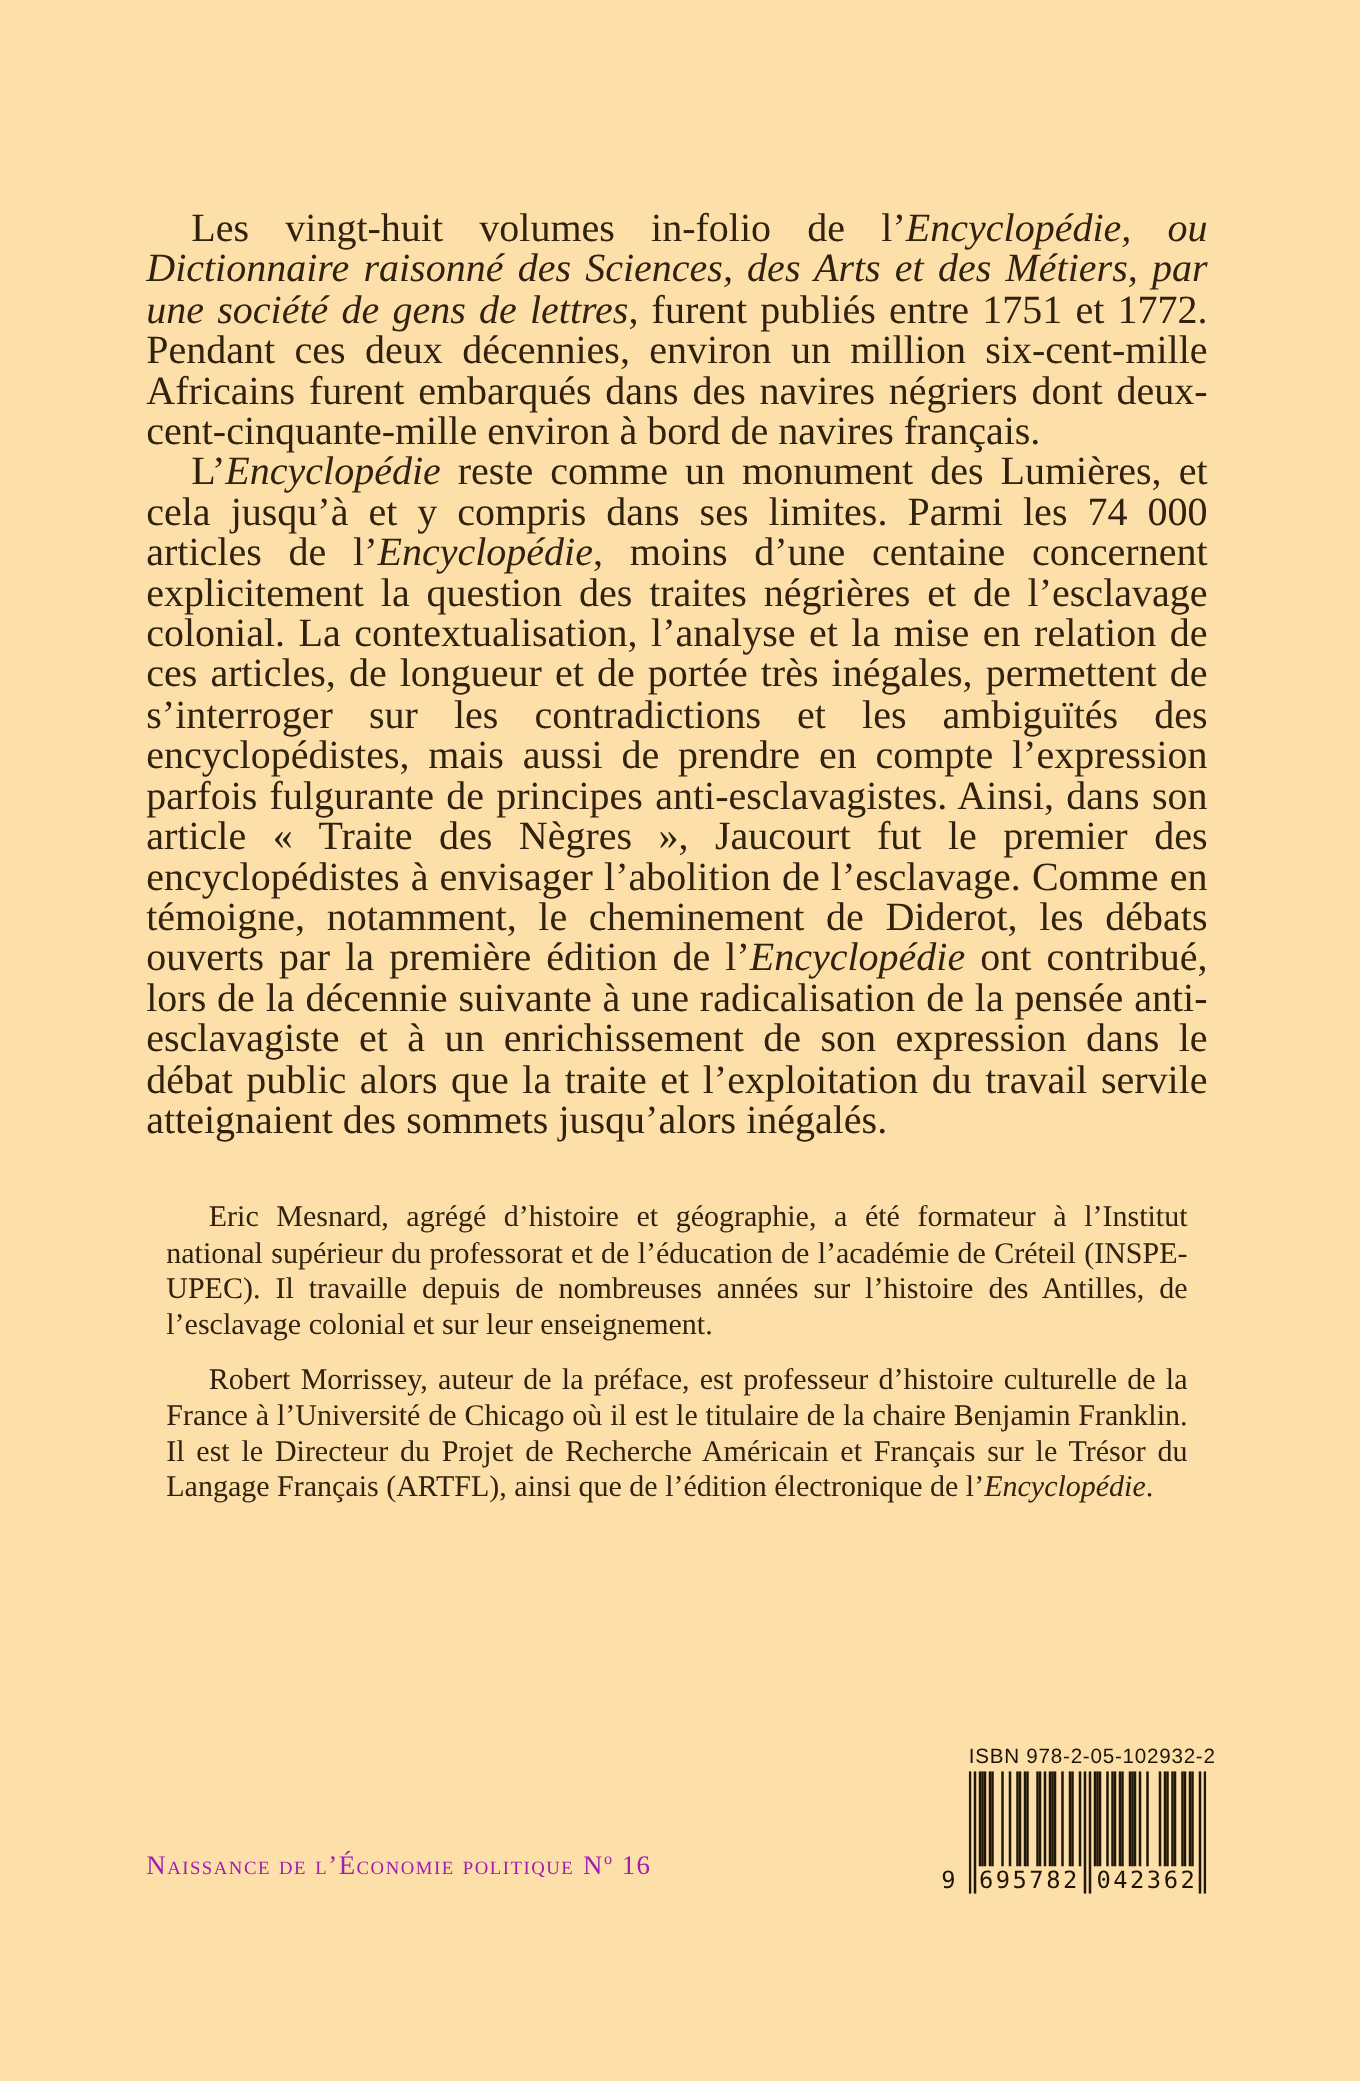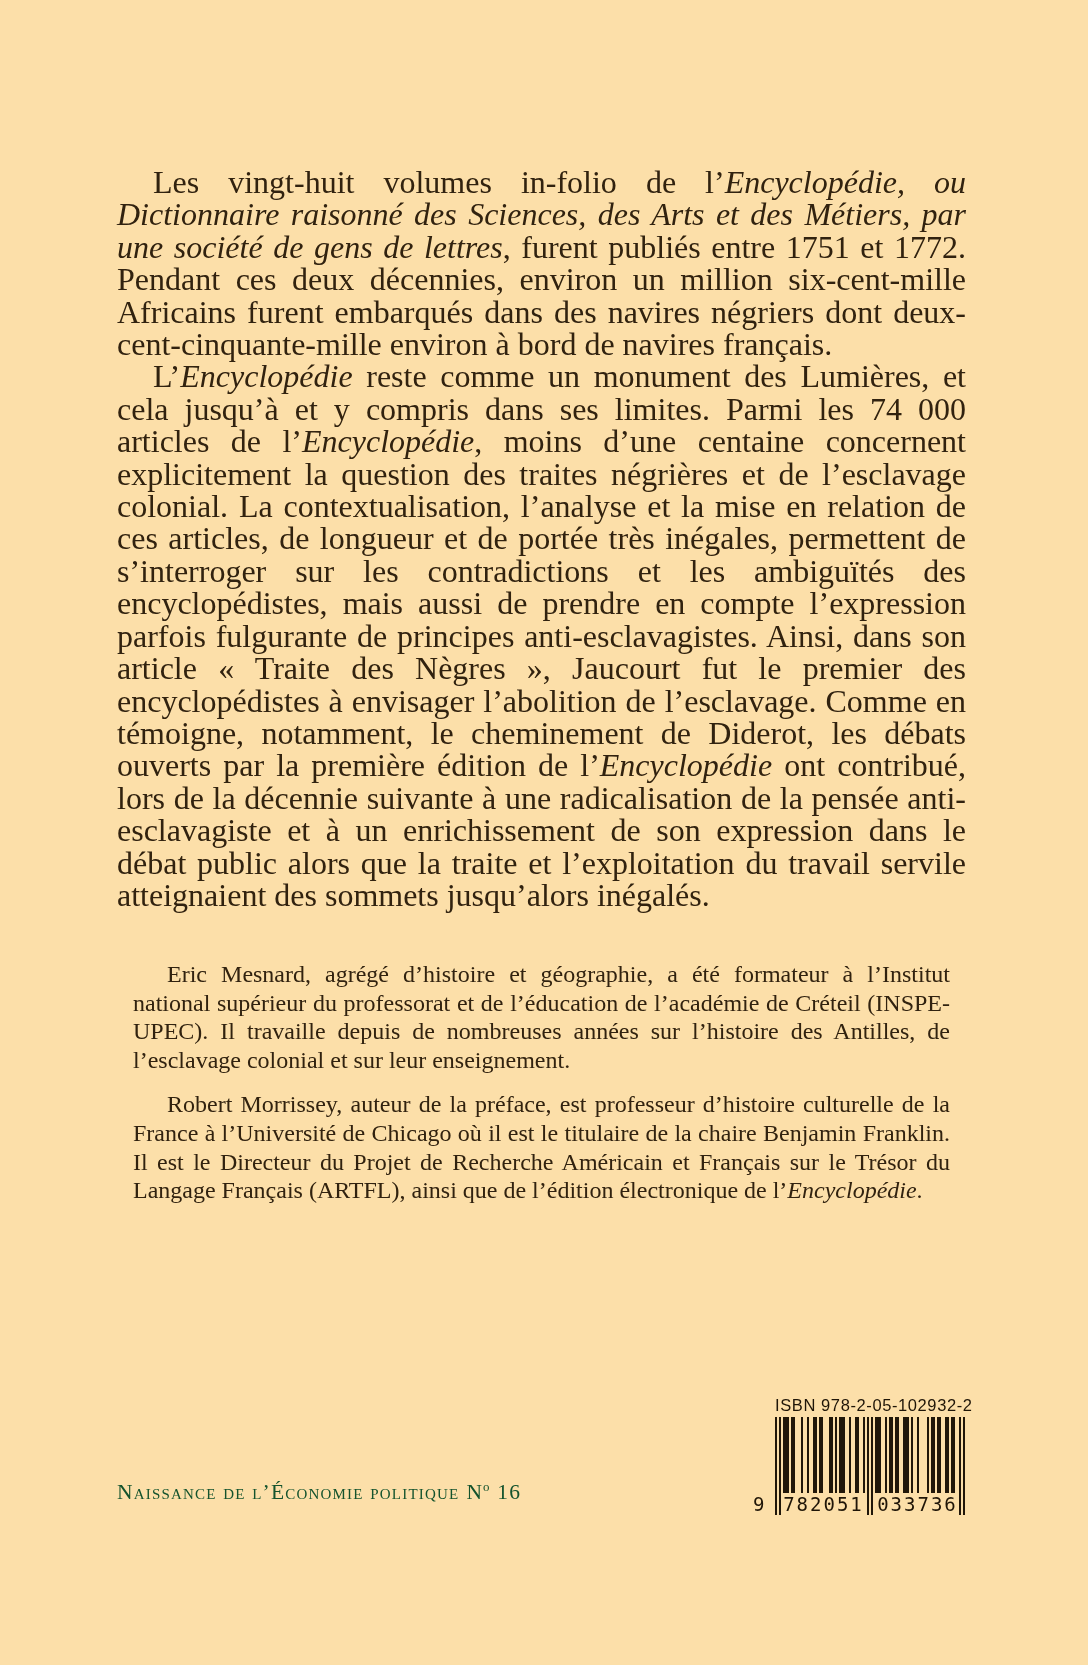--- a/index.html
+++ b/index.html
@@ -83,21 +83,21 @@
   .bd-g2    { left: 101px; width: 83px; text-align: center; letter-spacing: 2px; }
 
   
   .series-line {
     position: absolute;
     left: 117px;
     top: 1480px;
     font-size: 21.5px;
     letter-spacing: 1.2px;
     white-space: nowrap;
-    color: #14532d;
+    color: #a21caf;
     font-family: Liberation Serif, serif;
   }
   .series-line .sc { font-variant: small-caps; }
   .series-line .num { margin-left: 7px; }
   .series-line sup { font-size: 0.6em; vertical-align: super; }
 </style>
 </head>
 <body>
 
 <div class="page" style="background: rgb(252, 223, 169); color: rgb(49, 34, 15);">
@@ -161,22 +161,22 @@
           <rect x="164" y="0" width="2" height="76" fill="#211709"></rect>
           <rect x="170" y="0" width="2" height="76" fill="#211709"></rect>
           <rect x="172" y="0" width="2" height="76" fill="#211709"></rect>
           <rect x="176" y="0" width="2" height="76" fill="#211709"></rect>
           <rect x="178" y="0" width="2" height="76" fill="#211709"></rect>
           <rect x="184" y="0" width="2" height="98" fill="#211709"></rect>
           <rect x="188" y="0" width="2" height="98" fill="#211709"></rect>
         </svg>
       <div class="barcode-digits">
         <span class="bd-left">9</span>
-        <span class="bd-g1">782051</span>
-        <span class="bd-g2">033736</span>
+        <span class="bd-g1">695782</span>
+        <span class="bd-g2">042362</span>
       </div>
     </div>
   </div>
 
   <div class="series-line">
     <span class="sc">Naissance de l’Économie politique</span><span class="num"><span>N</span><sup>o</sup>&nbsp;<span>16</span></span>
   </div>
 
 </div>
 

